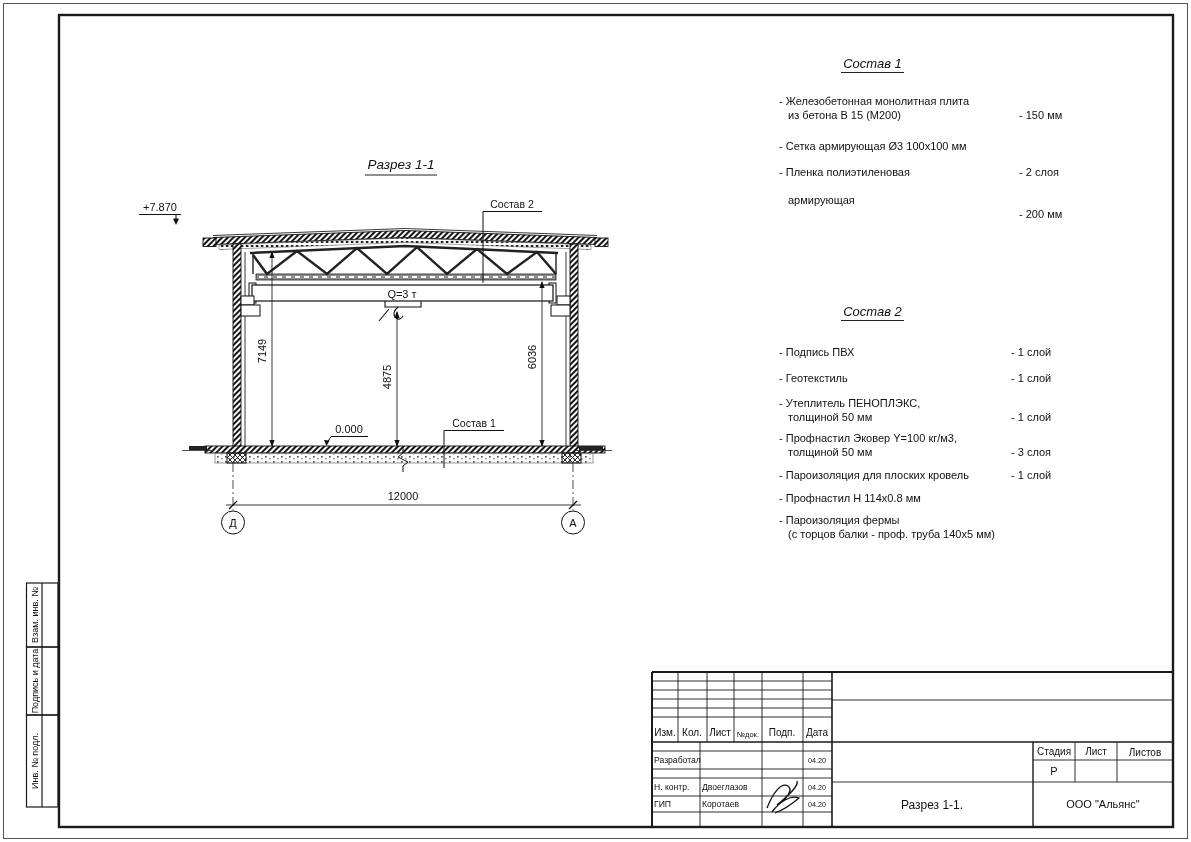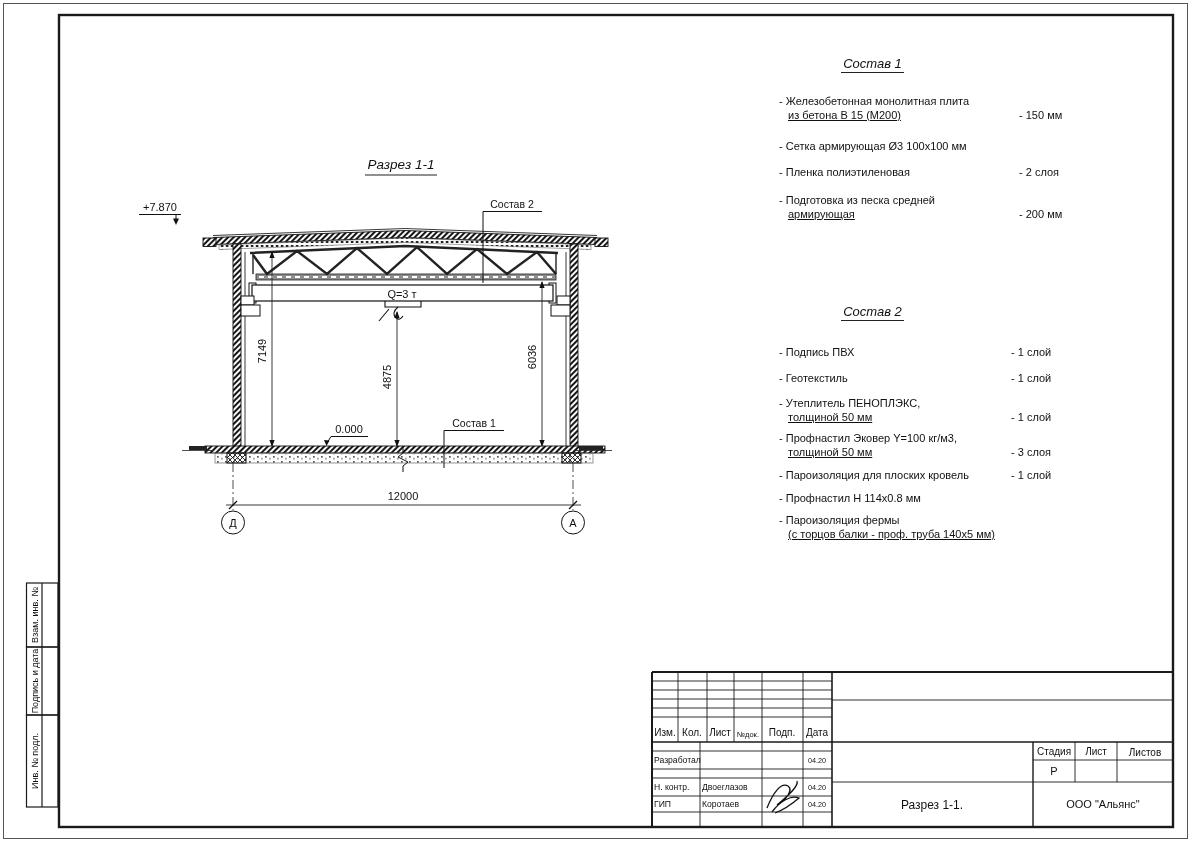--- a/index.html
+++ b/index.html
@@ -4,21 +4,21 @@
 <style>
   html,body{margin:0;padding:0;background:#fff;}
   body{width:1191px;height:842px;position:relative;overflow:hidden;
        font-family:"Liberation Sans", sans-serif;color:#111;}
   #sheet-svg{position:absolute;left:0;top:0;z-index:1;}
   .layer{position:absolute;left:0;top:0;width:1191px;height:842px;z-index:2;}
   .comp-head{position:absolute;left:790px;width:165px;text-align:center;
              font-style:italic;font-size:13px;}
   .comp-head span{border-bottom:1.2px solid #222;padding:0 2px 1px 2px;}
   .comp-item{position:absolute;left:736px;width:330px;font-size:11px;line-height:13.5px;margin-left:43px;}
-  .cont{padding-left:9px;text-decoration:underline;}
+  .cont{padding-left:9px;}
   .val1{position:absolute;left:240px;top:0;}
   .val2{position:absolute;left:240px;top:13.5px;}
   .c2 .val1{left:232px;} .c2 .val2{left:232px;}
   svg text{fill:#111;font-family:"Liberation Sans", sans-serif;}
 </style>
 </head>
 <body>
 
 <svg id="sheet-svg" width="1191" height="842" viewBox="0 0 1191 842">
   <defs>
@@ -256,21 +256,20 @@
     <div class="val2">- 150 мм</div>
   </div>
   <div class="comp-item" style="top:140px">
     <div>- Сетка армирующая Ø3 100х100 мм</div>
   </div>
   <div class="comp-item" style="top:166px">
     <div>- Пленка полиэтиленовая</div>
     <div class="val1">-  2 слоя</div>
   </div>
   <div class="comp-item" style="top:194px">
-    <div>- Подготовка из песка средней</div>
     <div class="cont">армирующая</div>
     <div class="val2">- 200 мм</div>
   </div>
 
   <div class="comp-head" style="top:304px">
     <span>Состав 2</span>
   </div>
 
   <div class="comp-item c2" style="top:346px">
     <div>- Подпись ПВХ</div>

